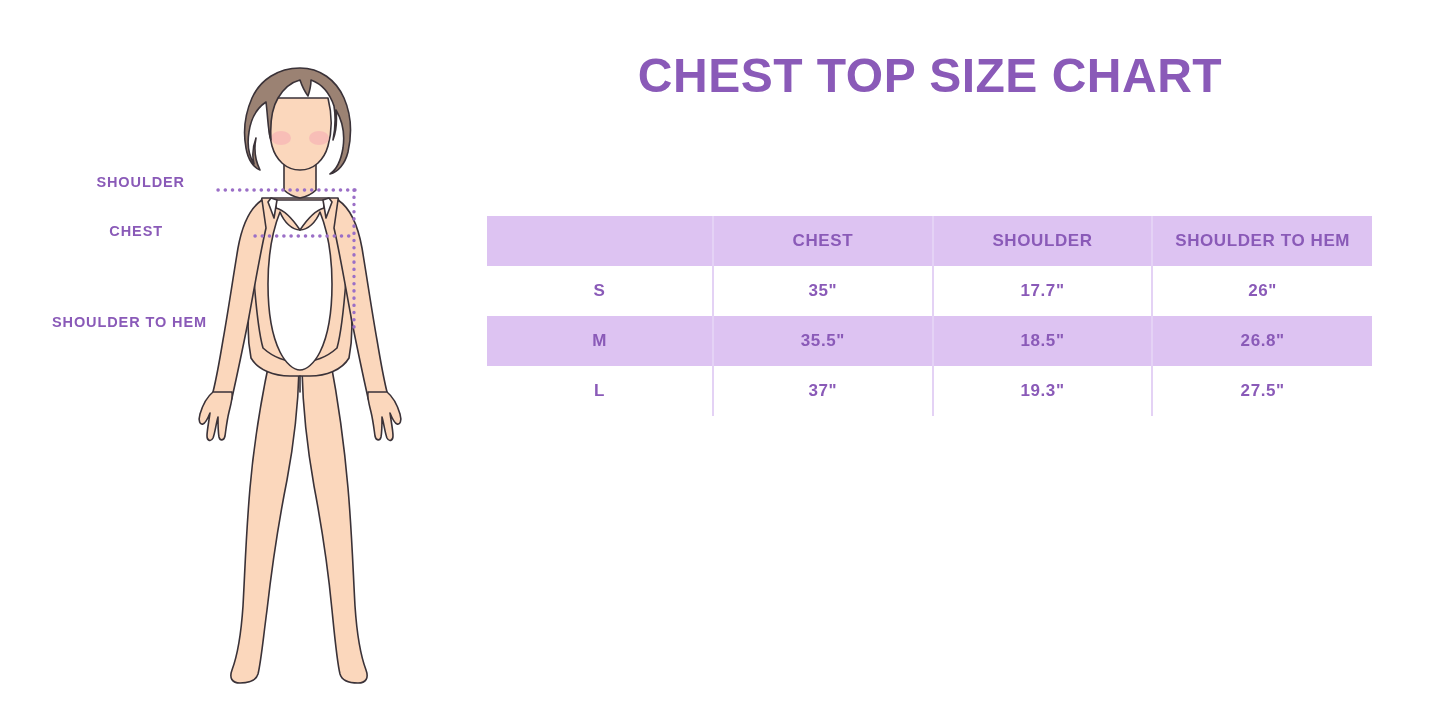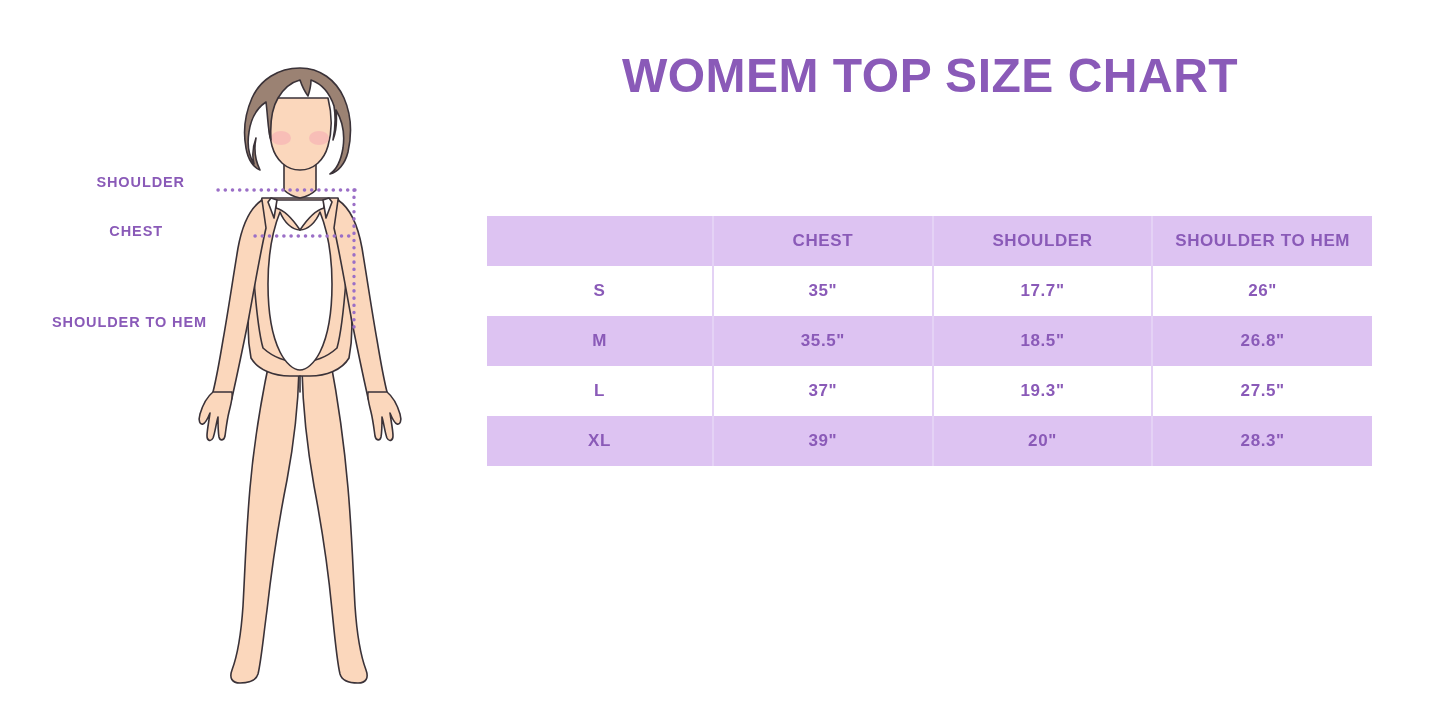--- a/index.html
+++ b/index.html
@@ -87,21 +87,21 @@
   #size-table col.col-data  { width: 219.6px; }
 
   thead tr { background: #ddc3f2; }
   thead th { font-size: 16px; letter-spacing: 0.8px; }
   tbody tr.row-shaded { background: #ddc3f2; }
   tbody tr.row-plain  { background: #ffffff; }
 </style>
 </head>
 <body>
 
-<div id="chart-title">WOMEM TOP SIZE CHART</div>
+<div id="chart-title">CHEST TOP SIZE CHART</div>
 
 <div id="figure-illustration">
   <svg viewBox="0 0 300 650" xmlns="http://www.w3.org/2000/svg">
     <g fill="none" stroke="#3a3238" stroke-width="1.6" stroke-linejoin="round" stroke-linecap="round">
 
       <path d="M120 318 C111 360 104 402 100 448 C96 494 95 530 93 566
                C91 596 88 614 82 630 C79 638 82 643 90 643
                C99 643 106 641 108 634 C111 622 113 600 117 570
                C122 526 129 480 137 440 C143 408 148 370 149 330 Z" fill="#fbd7bc"></path>
       <path d="M152 330 C153 372 158 412 164 446 C172 488 178 528 182 570
@@ -208,20 +208,14 @@
         <td>35.5"</td>
         <td>18.5"</td>
         <td>26.8"</td>
       </tr>
       <tr class="row-plain">
         <td>L</td>
         <td>37"</td>
         <td>19.3"</td>
         <td>27.5"</td>
       </tr>
-      <tr class="row-shaded">
-        <td>XL</td>
-        <td>39"</td>
-        <td>20"</td>
-        <td>28.3"</td>
-      </tr>
     </tbody>
 </table>
 
 </body></html>

